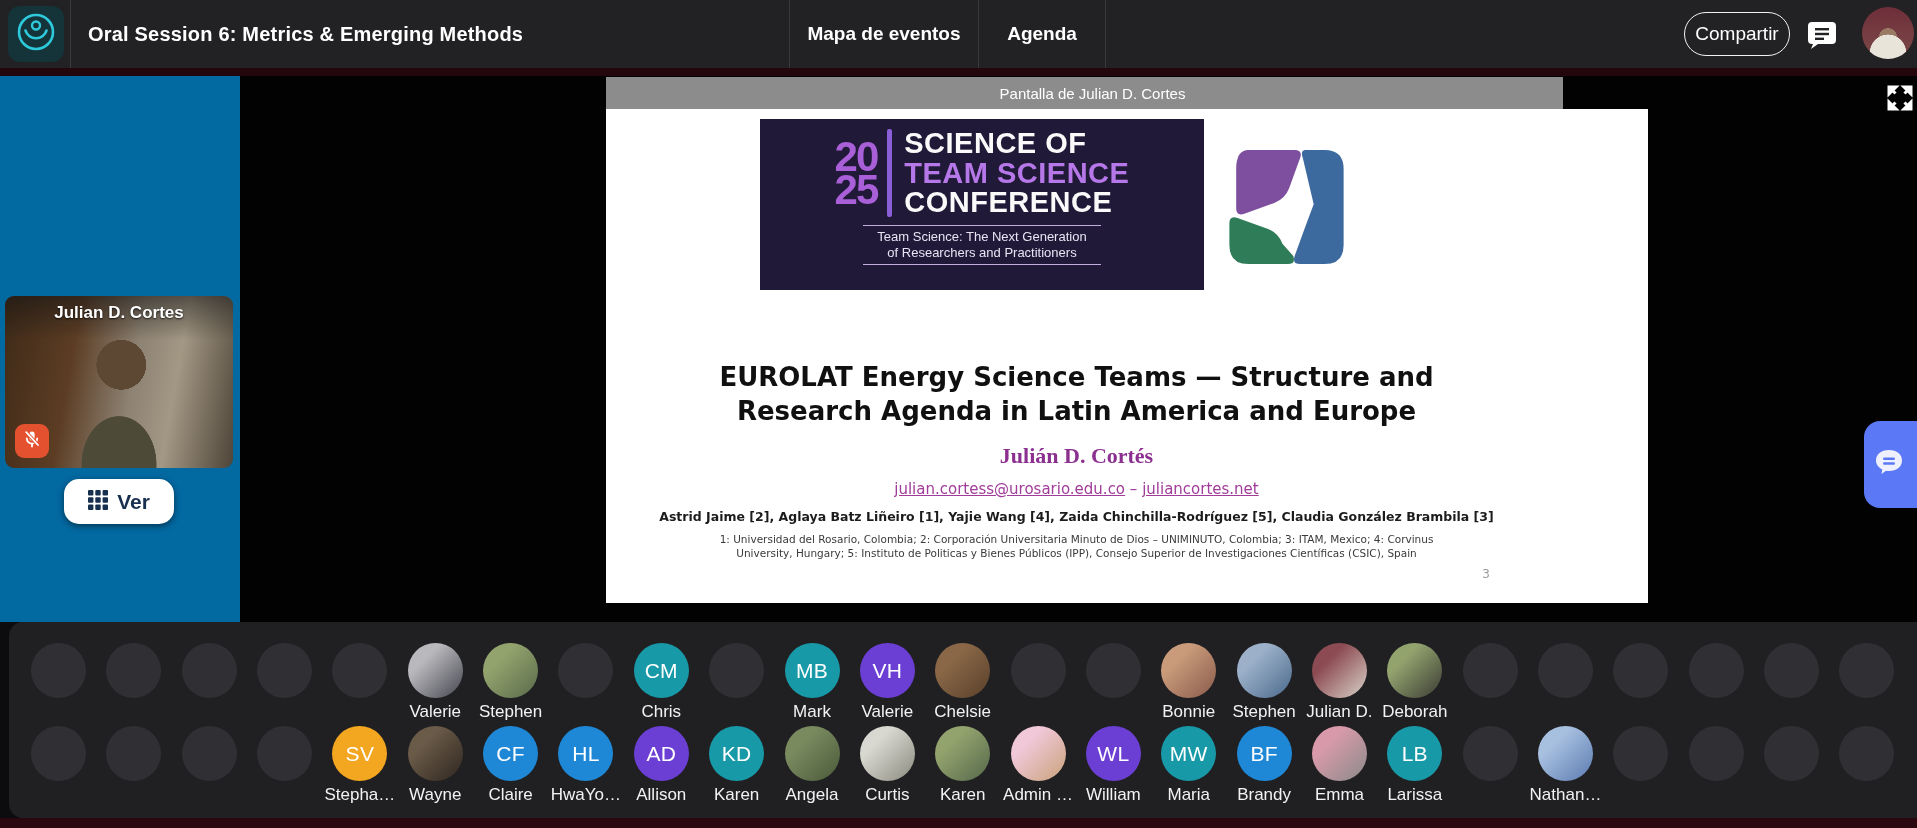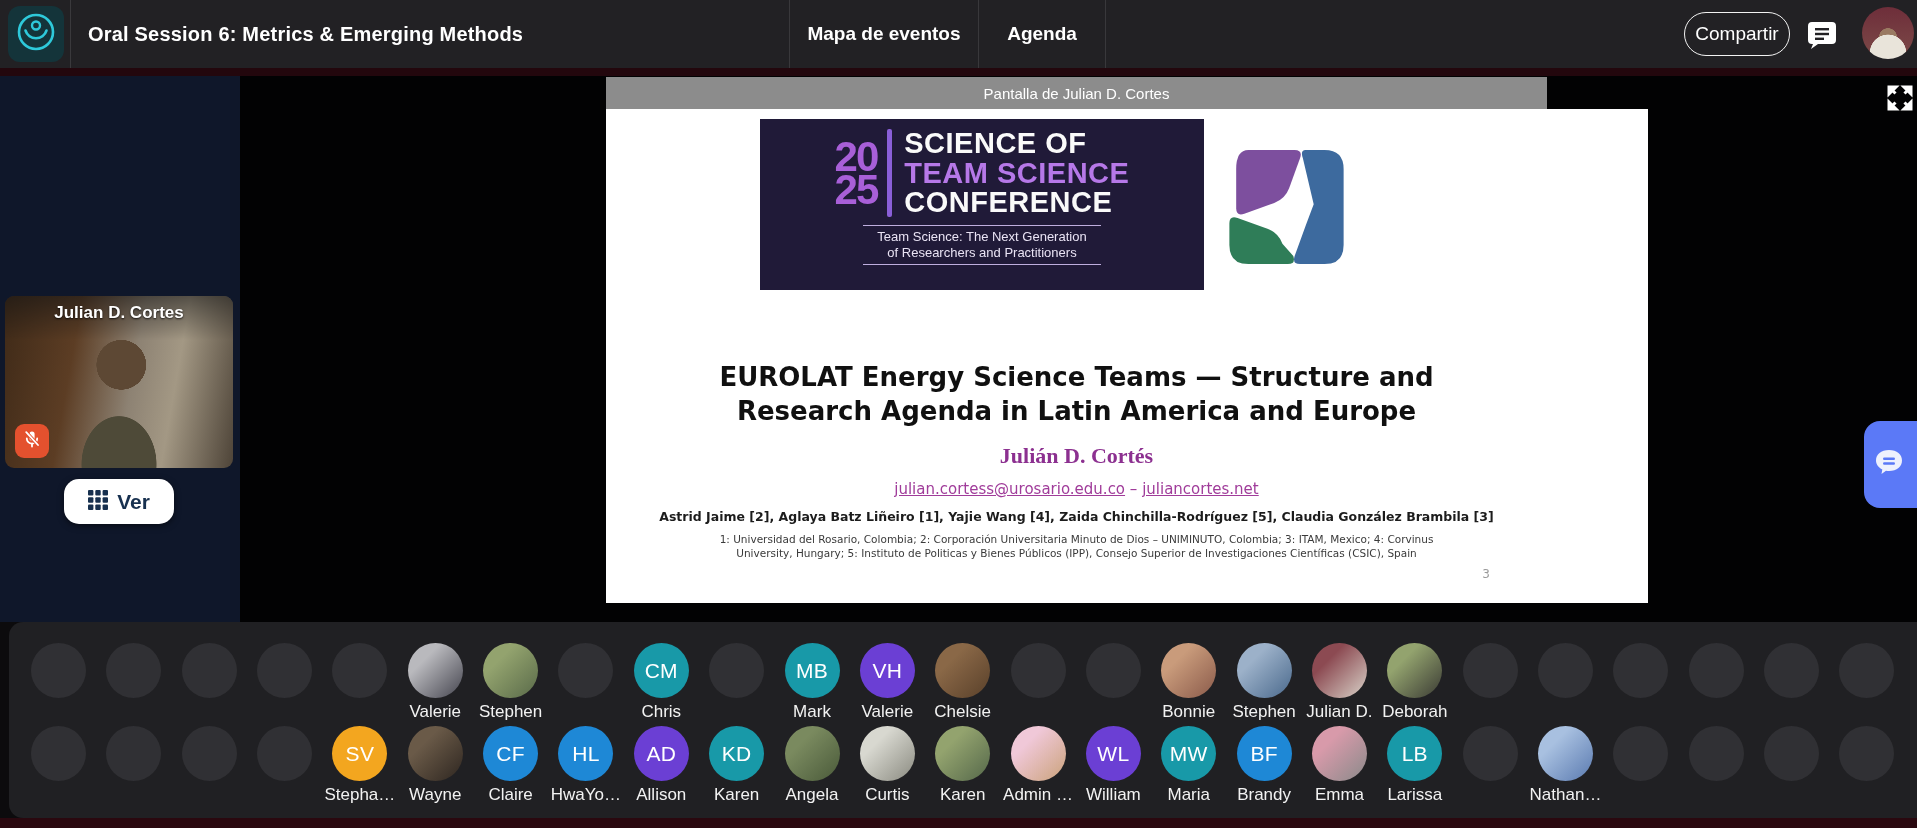--- a/index.html
+++ b/index.html
@@ -21,21 +21,21 @@
              border-radius:22px;display:flex;align-items:center;justify-content:center;
              color:#fff;font-size:19px;cursor:pointer;background:transparent;}
   #hdr-chat{left:1806px;top:20px;width:32px;height:30px;cursor:pointer;}
   #hdr-avatar{left:1862px;top:7px;width:52px;height:52px;border-radius:50%;cursor:pointer;
               background:radial-gradient(circle at 50% 88%,#e9e4da 0 34%,rgba(0,0,0,0) 35%),
                          radial-gradient(circle at 50% 58%,#9a7a62 0 22%,rgba(0,0,0,0) 23%),
                          linear-gradient(#6e2e3a,#7c4a48);}
 
   
   #strip-top{left:0;top:68px;width:1917px;height:8px;background:#23070d;}
-  #left-rail{left:0;top:76px;width:240px;height:546px;background:#0f172a;padding-left:36px;}
+  #left-rail{left:0;top:76px;width:240px;height:546px;background:#0369a1;padding-left:36px;}
   #stage{left:240px;top:76px;width:1677px;height:546px;background:#020203;}
 
   
   #self-tile{left:5px;top:220px;width:228px;height:172px;border-radius:9px;overflow:hidden;
       background:
         radial-gradient(circle 25px at 51% 40%,#5d4834 0 99%,rgba(0,0,0,0) 100%),
         radial-gradient(ellipse 62px 80px at 50% 98%,#4e4a38 0 60%,rgba(0,0,0,0) 61%),
         linear-gradient(100deg,#3f2a18 0%,#5c3d24 30%,#8d8273 55%,#a39884 72%,#4e4438 100%);}
   #self-name-shade{left:0;top:0;width:100%;height:44px;
       background:linear-gradient(rgba(20,20,20,.55),rgba(20,20,20,0));}
@@ -43,21 +43,21 @@
              font-weight:600;text-shadow:0 1px 2px rgba(0,0,0,.8);}
   #mic-badge{left:10px;top:128px;width:34px;height:34px;border-radius:9px;background:#e4512e;
              display:flex;align-items:center;justify-content:center;}
   #ver-btn{left:64px;top:403px;width:110px;height:45px;border-radius:15px;background:#fff;
            display:flex;align-items:center;justify-content:center;gap:9px;cursor:pointer;
            box-shadow:0 2px 6px rgba(0,0,0,.5);}
   #ver-label{color:#17304f;font-size:21px;font-weight:700;}
 
   
   #share-titlebar{left:606px;top:77px;width:941px;height:32px;background:#8c8c8c;
-      display:flex;align-items:center;justify-content:center;color:#fff;font-size:15px;}
+      display:flex;align-items:center;justify-content:center;color:#fff;font-size:15px;padding-left:16px;}
   #slide{left:606px;top:109px;width:1042px;height:494px;background:#fff;}
 
   
   #banner{left:154px;top:10px;width:444px;height:171px;background:#201a38;
           display:flex;align-items:center;flex-direction:column;}
   #banner-top{display:flex;align-items:center;margin-top:10px;}
   #banner-year{color:#a85fd8;font-weight:800;font-size:42px;line-height:.8;
                letter-spacing:-2px;text-align:center;}
   #banner-bar{width:5px;height:88px;background:#8a5fd8;margin:0 12px 0 10px;border-radius:2px;}
   .banner-line{font-weight:800;font-size:29px;line-height:1.02;letter-spacing:.5px;}

